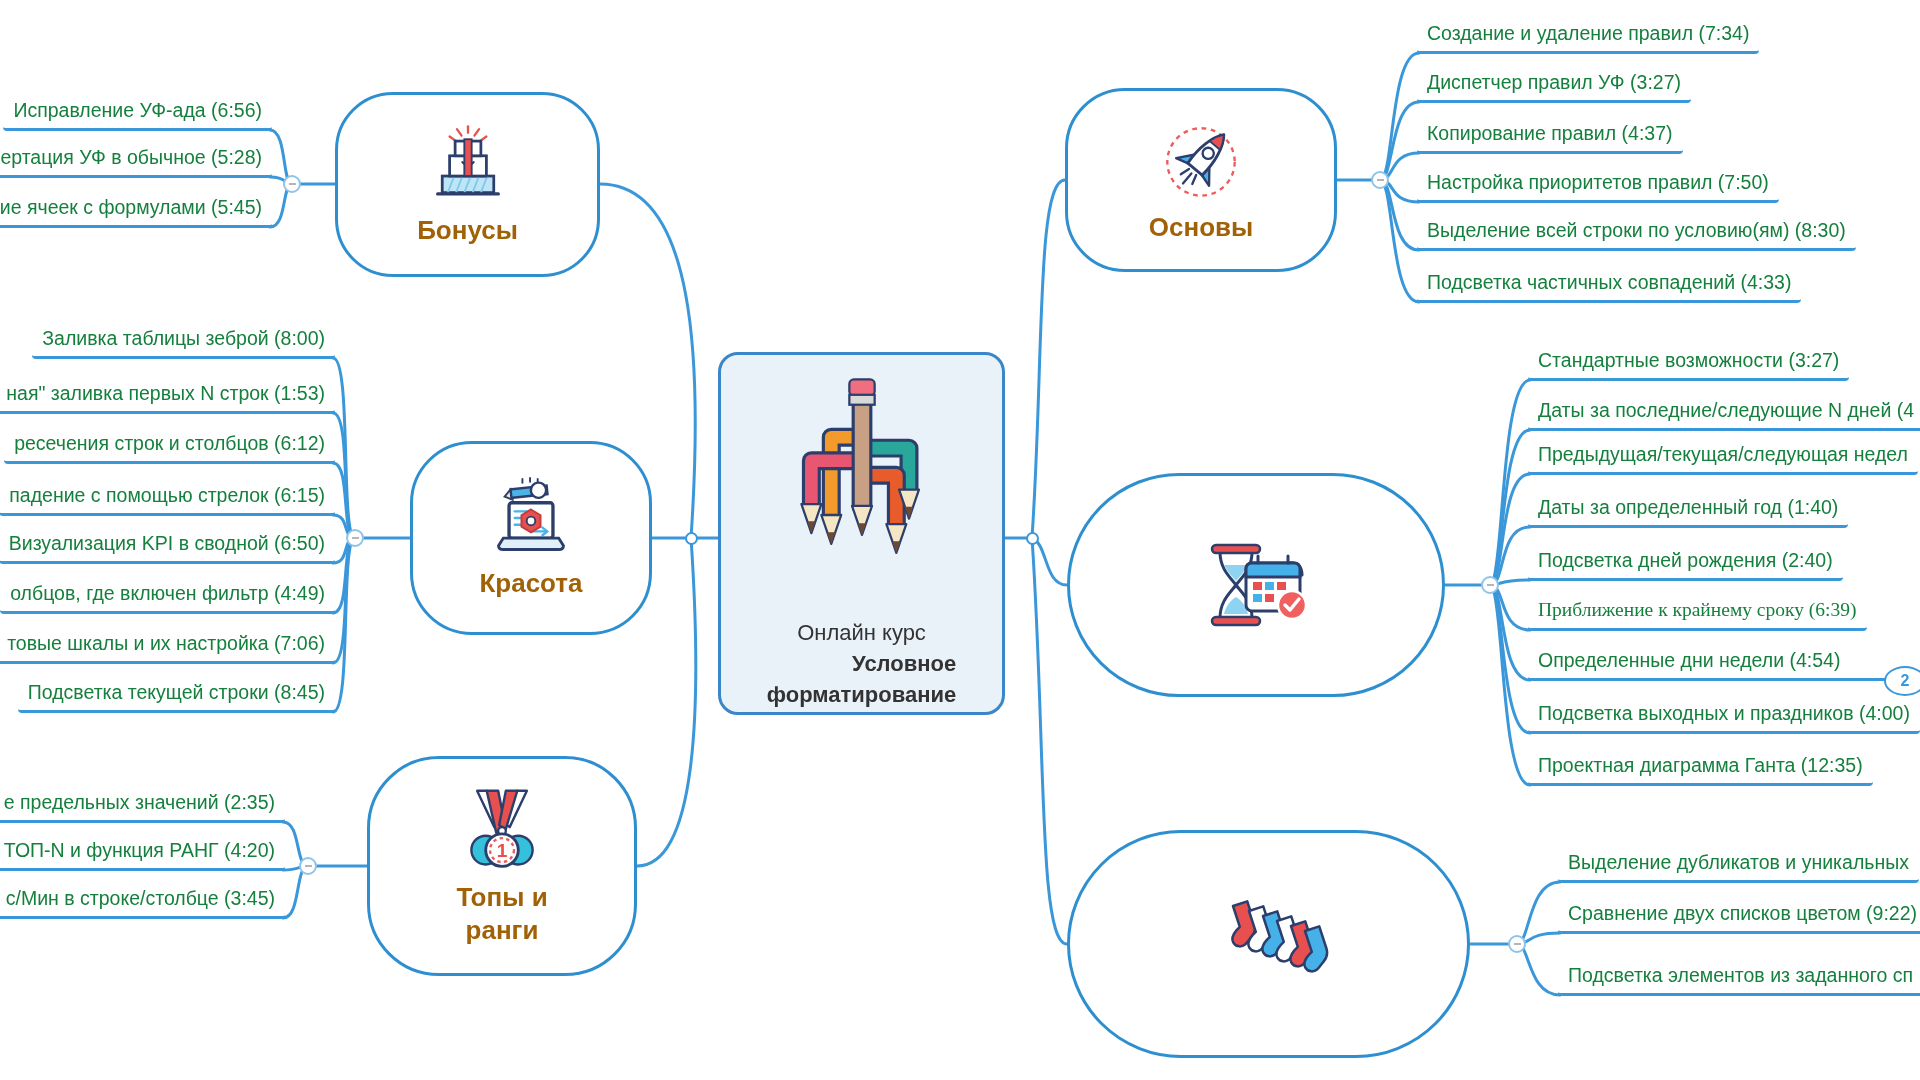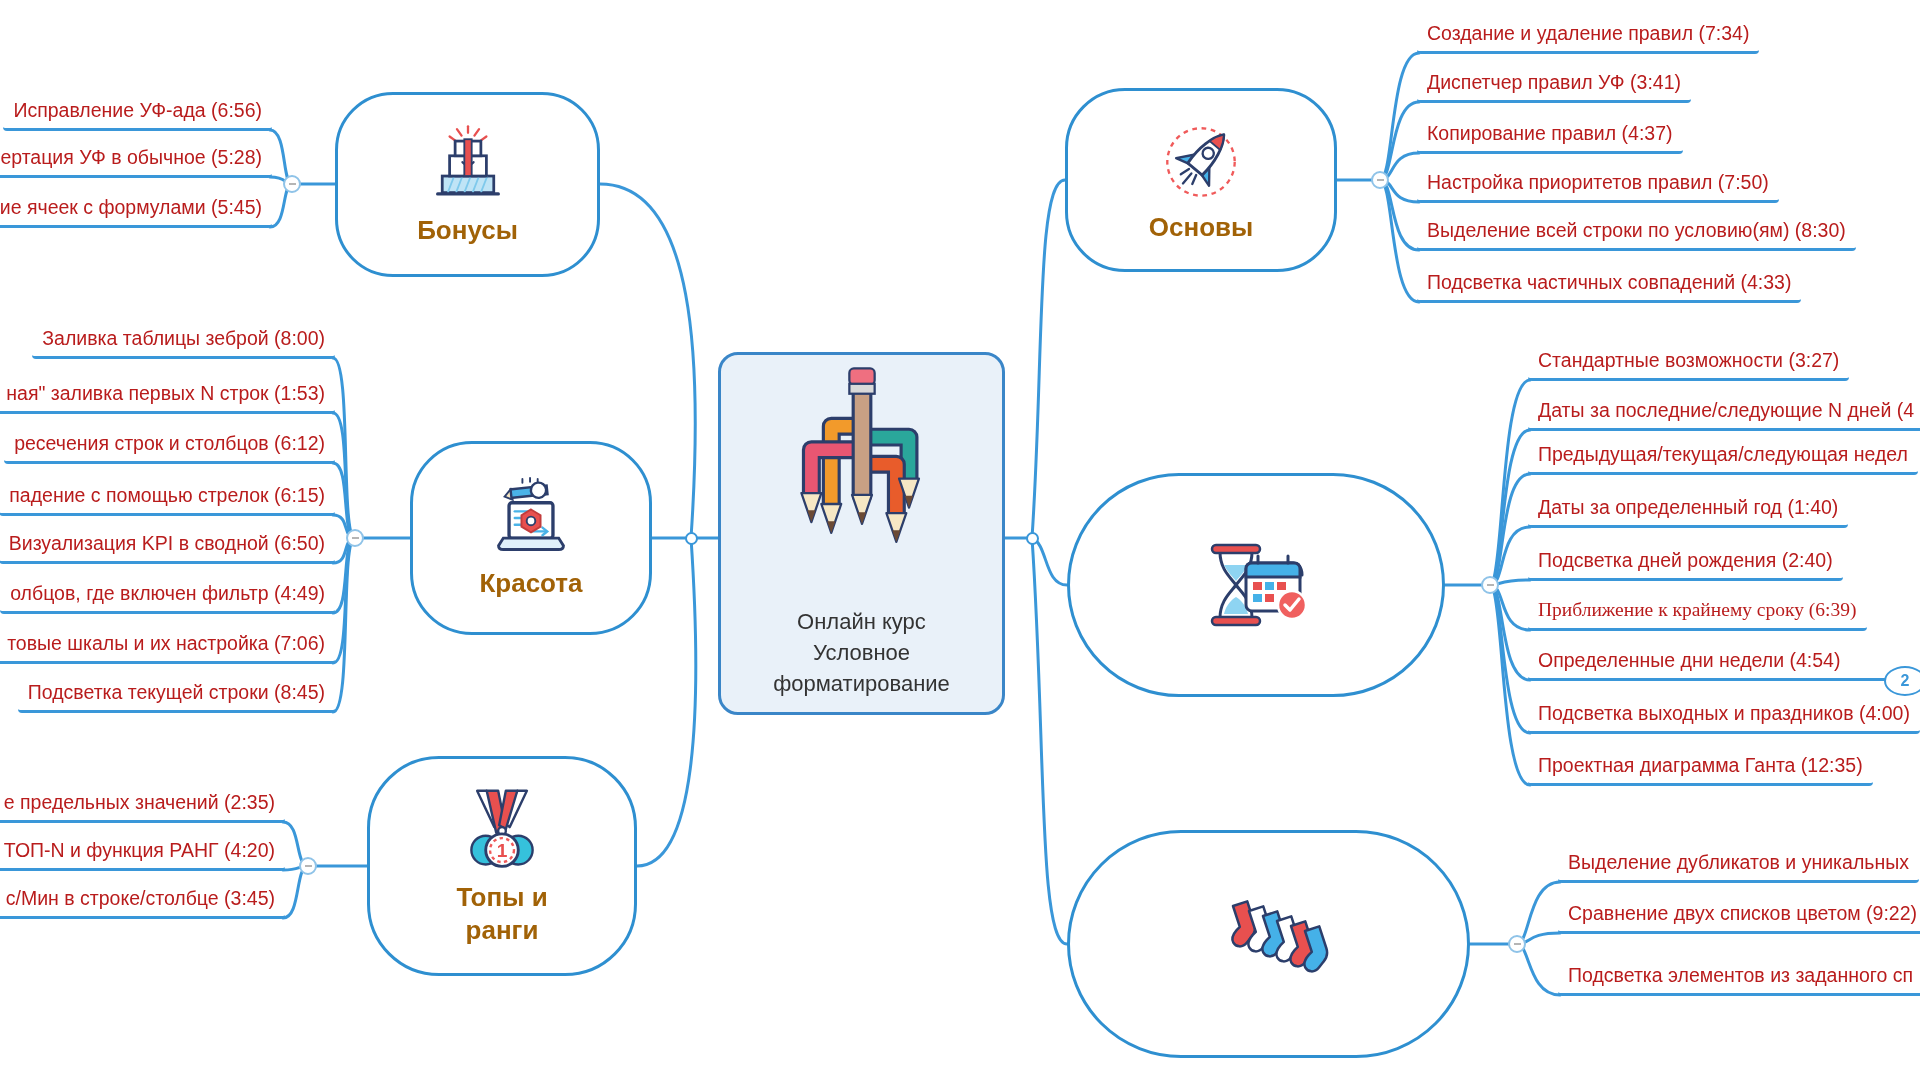--- a/index.html
+++ b/index.html
@@ -1,28 +1,28 @@
 <!DOCTYPE html>
 <html><head>
 <meta charset="utf-8">
 <style>
   html,body{margin:0;padding:0;}
   body{width:1920px;height:1080px;overflow:hidden;position:relative;background:#ffffff;
        font-family:"Liberation Sans","DejaVu Sans",sans-serif;}
   #wires{position:absolute;left:0;top:0;z-index:1;}
   .item{position:absolute;z-index:2;white-space:nowrap;font-size:19.5px;line-height:26px;
-        color:#b91c1c;padding:0 10px 5px;border-bottom:3px solid #3a97d9;border-radius:0 0 4px 4px;}
+        color:#15803d;padding:0 10px 5px;border-bottom:3px solid #3a97d9;border-radius:0 0 4px 4px;}
   .item.l{text-align:right;}
   .node{position:absolute;z-index:2;background:#fff;border:3px solid #2e8fd0;box-sizing:border-box;
         display:flex;flex-direction:column;align-items:center;justify-content:center;gap:6px;}
   .node-label{font-weight:bold;font-size:26px;line-height:33px;color:#a16207;text-align:center;}
   #center-node{background:#e9f1f9;border-color:#3a86c8;border-radius:20px;justify-content:flex-start;
-        padding-top:8px;}
+        padding-top:19px;}
   .center-text{text-align:center;font-size:22px;line-height:31px;color:#333;margin-top:2px;}
-  .center-text .b{font-weight:normal;}
+  .center-text .b{font-weight:bold;text-align:right;}
   .bubble{position:absolute;z-index:3;width:18px;height:18px;border-radius:50%;background:#fff;
         border:2px solid #8fc3e8;box-sizing:border-box;display:flex;align-items:center;justify-content:center;}
   .bubble i{display:block;width:7px;height:2px;background:#b5b5b5;}
   .dot{position:absolute;z-index:3;width:13px;height:13px;border-radius:50%;background:#fff;
         border:2px solid #3a97d9;box-sizing:border-box;}
   #badge-2{position:absolute;z-index:3;left:1884px;top:666px;width:42px;height:30px;border-radius:50%;
         background:#fff;border:2px solid #3a97d9;box-sizing:border-box;color:#3a97d9;font-size:16px;
         font-weight:bold;display:flex;align-items:center;justify-content:center;}
 </style>
 </head>
@@ -286,21 +286,21 @@
 <div class="item l" style="top:530px;right:1585px;">Визуализация KPI в сводной (6:50)</div>
 <div class="item l" style="top:580px;right:1585px;">олбцов, где включен фильтр (4:49)</div>
 <div class="item l" style="top:630px;right:1585px;">товые шкалы и их настройка (7:06)</div>
 <div class="item l" style="top:679px;right:1585px;">Подсветка текущей строки (8:45)</div>
 
 <div class="item l" style="top:789px;right:1635px;">е предельных значений (2:35)</div>
 <div class="item l" style="top:837px;right:1635px;">ТОП-N и функция РАНГ (4:20)</div>
 <div class="item l" style="top:885px;right:1635px;">с/Мин в строке/столбце (3:45)</div>
 
 <div class="item" style="top:20px;left:1417px;">Создание и удаление правил (7:34)</div>
-<div class="item" style="top:69px;left:1417px;">Диспетчер правил УФ (3:41)</div>
+<div class="item" style="top:69px;left:1417px;">Диспетчер правил УФ (3:27)</div>
 <div class="item" style="top:120px;left:1417px;">Копирование правил (4:37)</div>
 <div class="item" style="top:169px;left:1417px;">Настройка приоритетов правил (7:50)</div>
 <div class="item" style="top:217px;left:1417px;">Выделение всей строки по условию(ям) (8:30)</div>
 <div class="item" style="top:269px;left:1417px;">Подсветка частичных совпадений (4:33)</div>
 
 <div class="item" style="top:347px;left:1528px;">Стандартные возможности (3:27)</div>
 <div class="item" style="top:397px;left:1528px;">Даты за последние/следующие N дней (4</div>
 <div class="item" style="top:441px;left:1528px;">Предыдущая/текущая/следующая недел</div>
 <div class="item" style="top:494px;left:1528px;">Даты за определенный год (1:40)</div>
 <div class="item" style="top:547px;left:1528px;">Подсветка дней рождения (2:40)</div>

